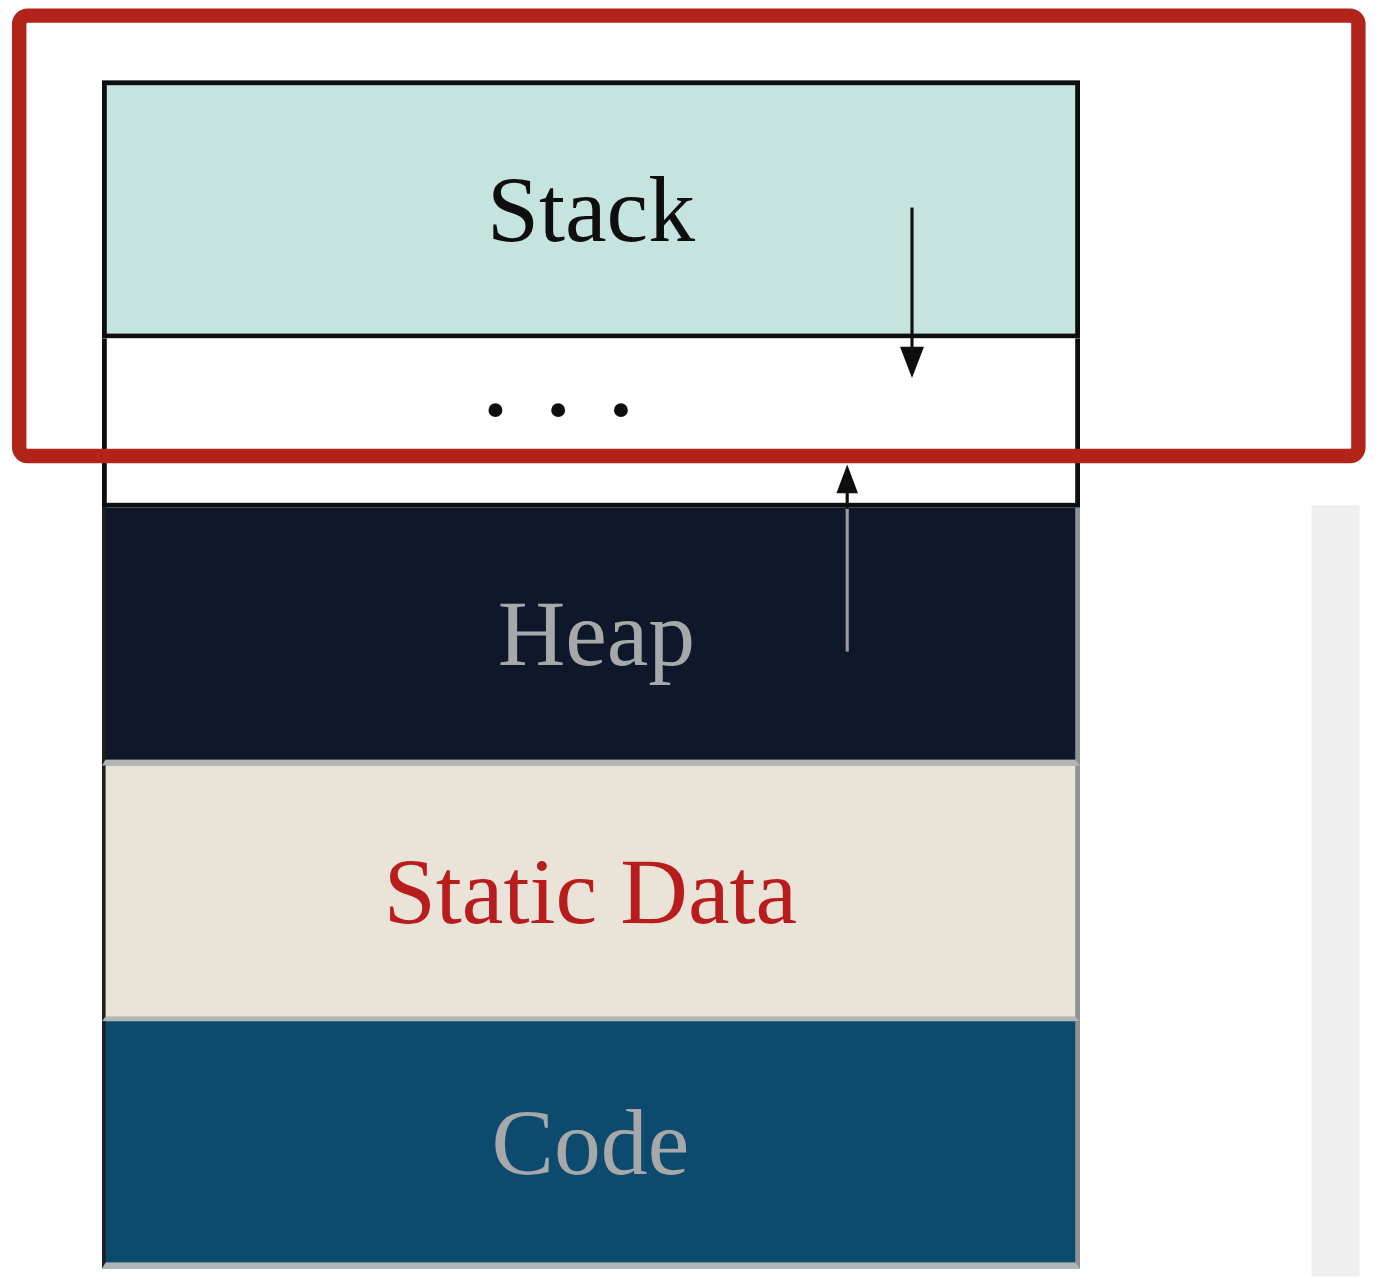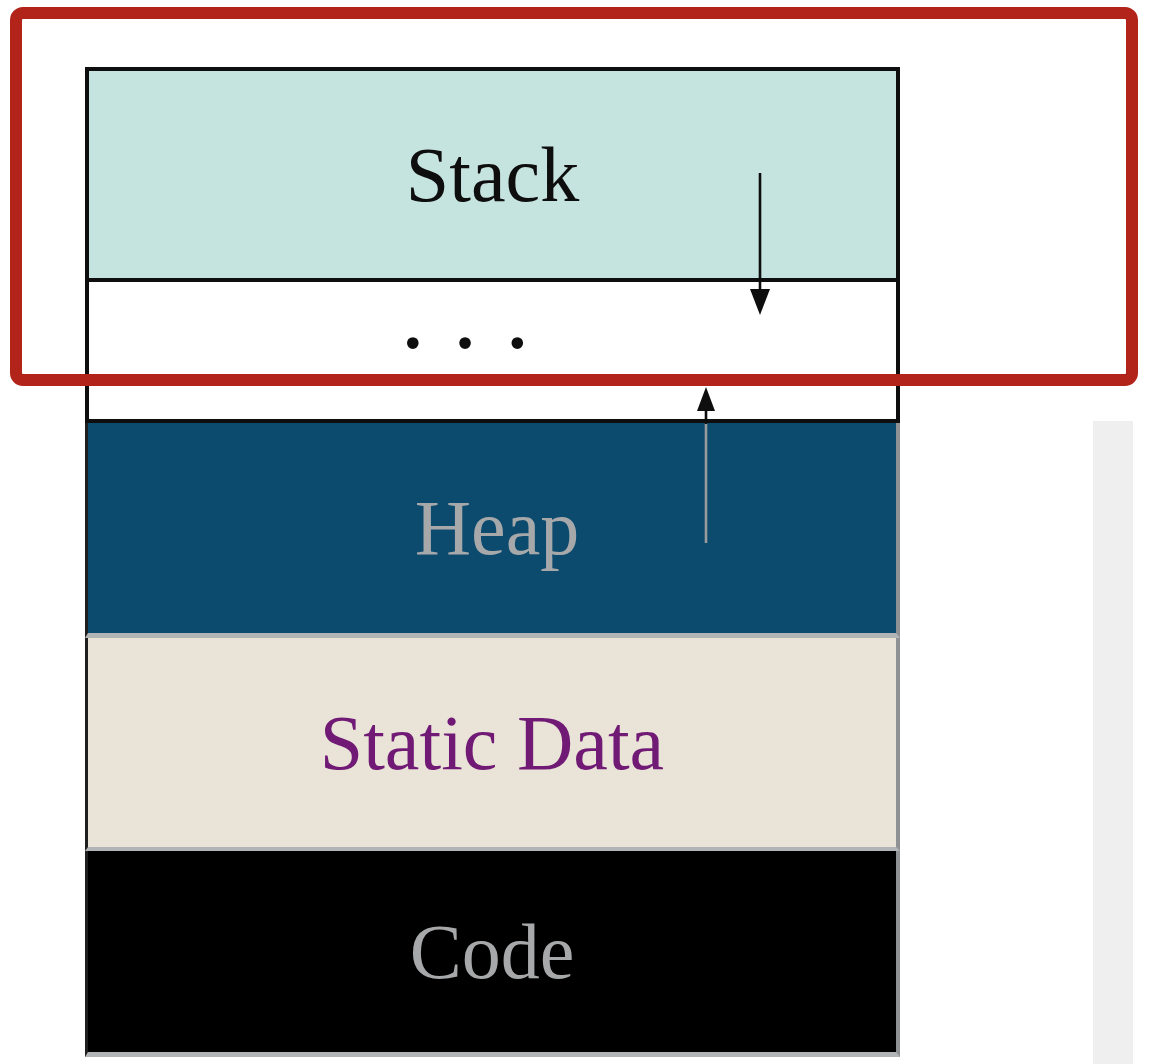--- a/index.html
+++ b/index.html
@@ -70,29 +70,29 @@
   <div class="abs shadow-strip" style="background-color: rgb(239, 239, 239);"></div>
 
   <div class="abs region region-stack" style="background-color: rgb(197, 227, 223);">
     <span class="label" style="color: rgb(14, 14, 14);">Stack</span>
   </div>
 
   <div class="abs region region-ellipsis" style="background-color: rgb(255, 255, 255);">
     <span class="label" style="color: rgb(14, 14, 14);">• • •</span>
   </div>
 
-  <div class="abs region region-dim region-heap" style="background-color: #0c4a6e; padding-left: 10px;">
+  <div class="abs region region-dim region-heap" style="background-color: #0f172a; padding-left: 10px;">
     <span class="label" style="color: rgb(166, 168, 170);">Heap</span>
   </div>
 
   <div class="abs region region-dim region-static-data" style="background-color: rgb(234, 227, 216);">
-    <span class="label" style="color: #701a75;">Static Data</span>
+    <span class="label" style="color: #b91c1c;">Static Data</span>
   </div>
 
-  <div class="abs region region-dim region-code" style="background-color: #000000;">
+  <div class="abs region region-dim region-code" style="background-color: #0c4a6e;">
     <span class="label" style="color: rgb(166, 168, 170);">Code</span>
   </div>
 
   <svg class="abs arrow-svg" style="left:745px; top:170px;" width="30" height="150" viewBox="0 0 30 150">
     <line x1="15" y1="3" x2="15" y2="121" stroke="#0e0e0e" stroke-width="2.6"></line>
     <polygon points="5,119 25,119 15,145" fill="#0e0e0e"></polygon>
   </svg>
 
   <svg class="abs arrow-svg" style="left:694px; top:380px;" width="24" height="170" viewBox="0 0 24 170">
     <rect x="10.7" y="43" width="2.6" height="120" fill="#9b9b9b"></rect>

